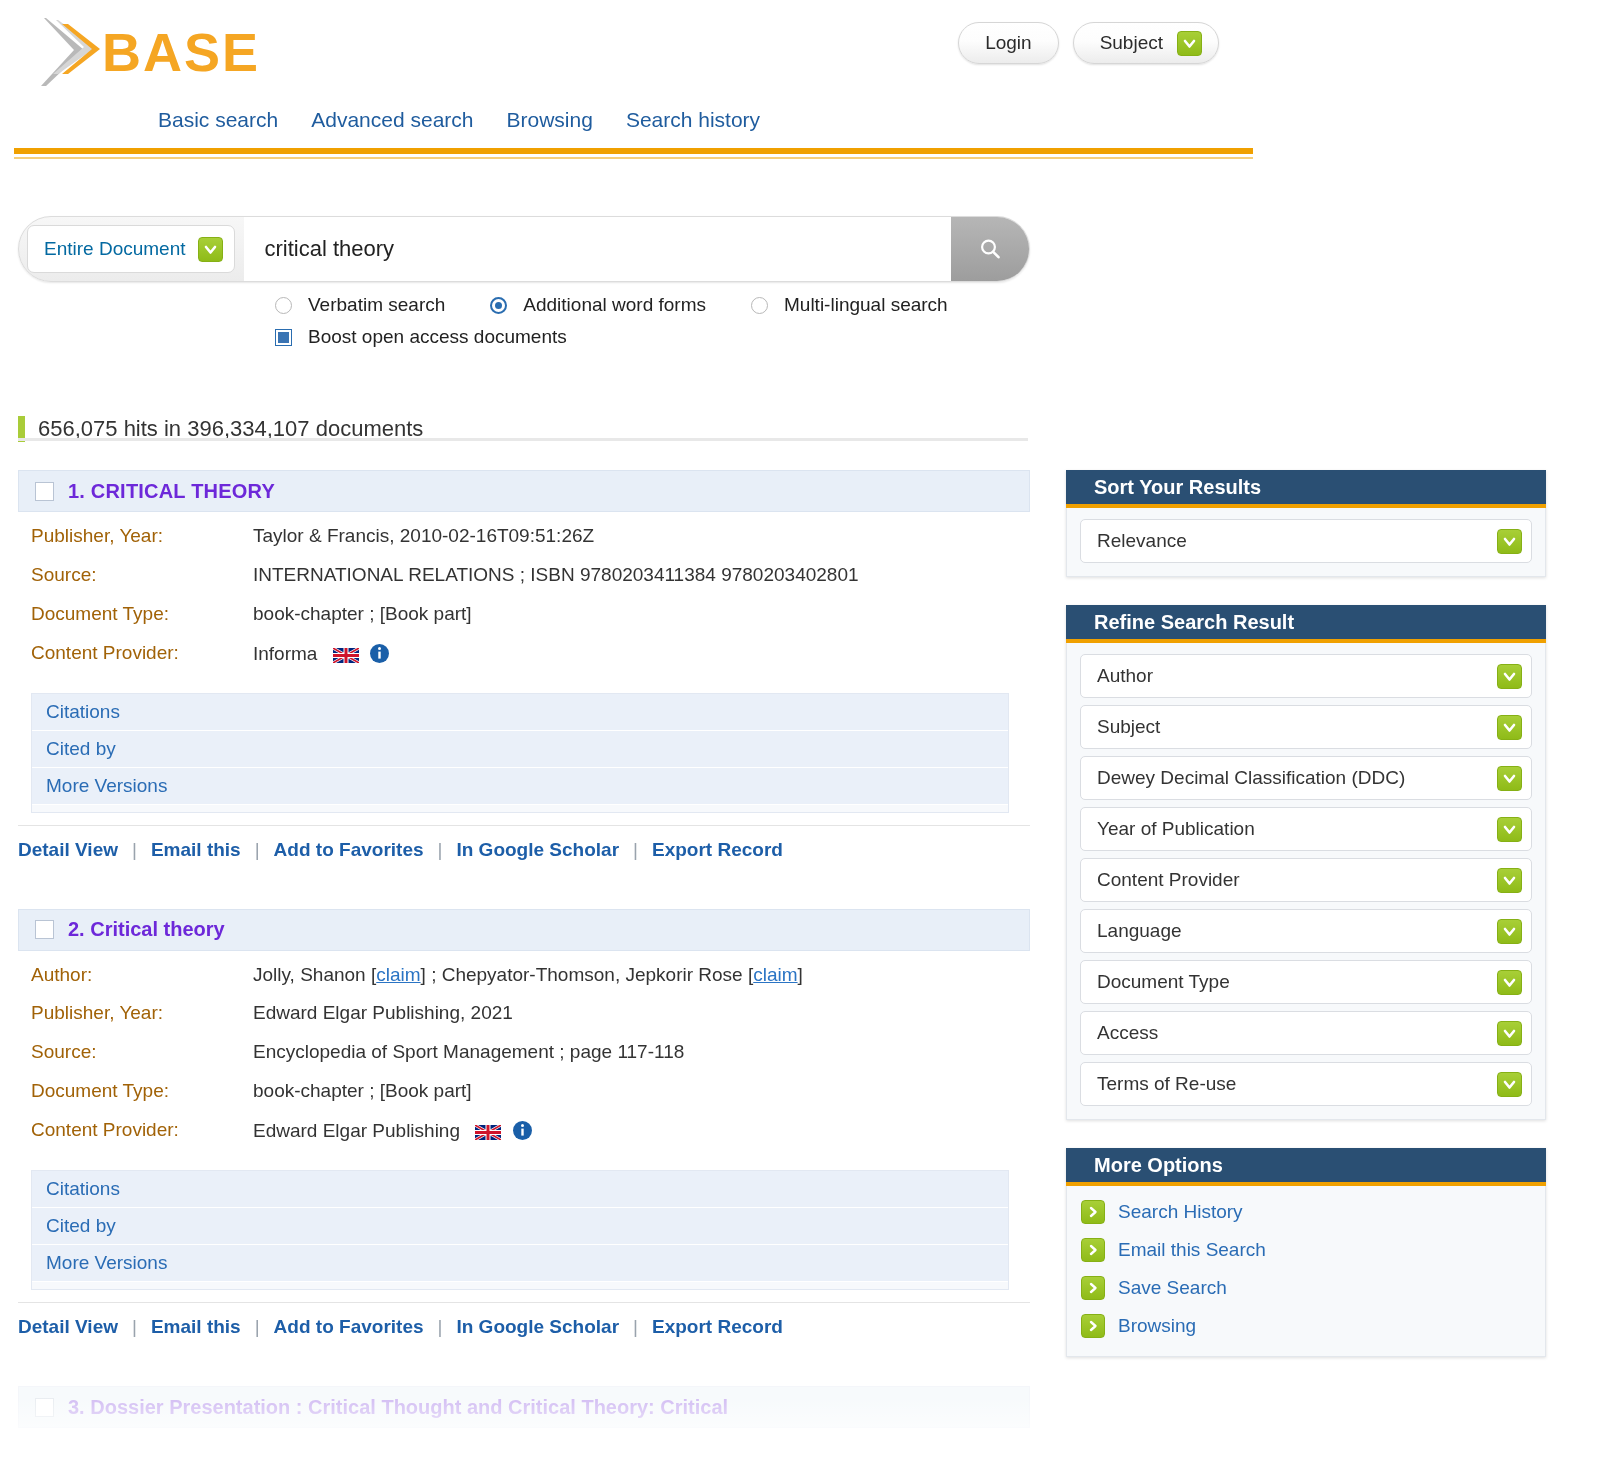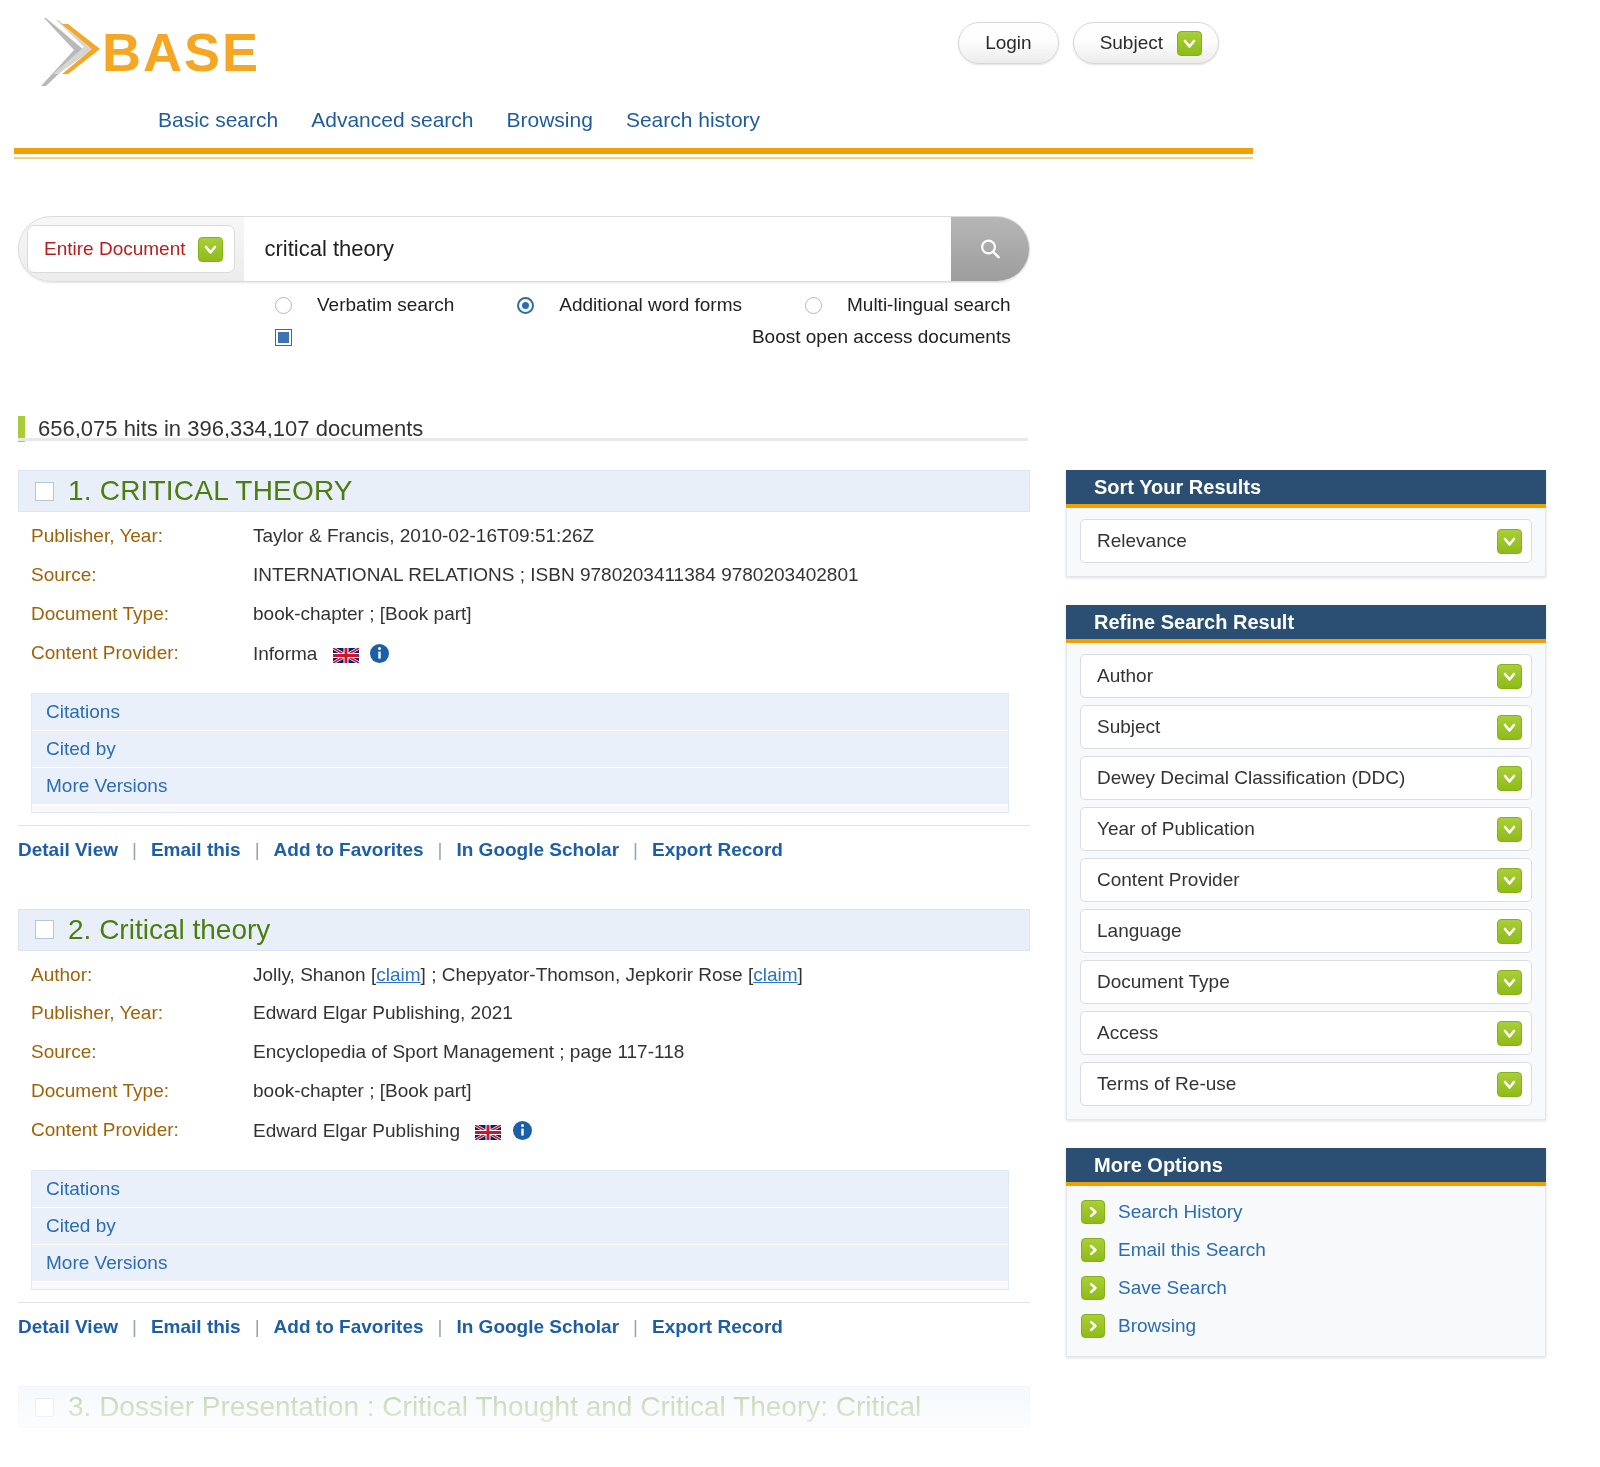--- a/index.html
+++ b/index.html
@@ -46,36 +46,36 @@
 
   
   .searchwrap { position:absolute; left: 18px; top: 216px; width: 1012px; height: 66px;
     background: linear-gradient(to bottom,#f7f7f7,#ececec);
     border: 1px solid #dcdcdc; border-radius: 33px;
     box-shadow: 0 1px 2px rgba(0,0,0,0.10);
     display: flex; align-items: center; padding: 0 0 0 8px; }
   .scope {
     height: 48px; min-width: 206px; background:#fff; border:1px solid #dadada; border-radius: 7px;
     display:flex; align-items:center; gap: 12px; padding: 0 11px 0 16px;
-    font-size: 19px; color:#b91c1c; cursor:pointer; flex:none;
+    font-size: 19px; color:#0369a1; cursor:pointer; flex:none;
   }
   .qfield {
     flex: 1; height: 64px; background: #fff; border: none; outline: none;
     font-size: 22px; color: #222; padding-left: 21px; margin-left: 9px;
     font-family: "Liberation Sans", sans-serif;
   }
   .sbtn {
     width: 78px; height: 64px; flex:none; cursor:pointer;
     background: linear-gradient(to bottom, #b6b6b6, #9d9d9d);
     border-top-right-radius: 32px; border-bottom-right-radius: 32px;
     display:flex; align-items:center; justify-content:center;
   }
 
   .opts { position: absolute; left: 275px; top: 294px; font-size: 19px; color:#222; }
-  .optrow { display:flex; align-items:center; gap: 25px; margin-bottom: 10px; justify-content: space-between; }
+  .optrow { display:flex; align-items:center; gap: 16px; margin-bottom: 10px; }
   .optrow .sp { width: 13px; }
   .radio { width:17px; height:17px; border-radius:50%; border:1.6px solid #b8b8b8; background:#fff; flex:none; display:inline-block; }
   .radio.on { border:2px solid #2a6db0; position:relative; }
   .radio.on::after { content:""; position:absolute; left:3px; top:3px; width:7px; height:7px; border-radius:50%; background:#2a6db0; }
   .chk { width:17px; height:17px; border:1.6px solid #2a6db0; background:#fff; flex:none; position:relative; display:inline-block; }
   .chk.on::after { content:""; position:absolute; left:2px; top:2px; right:2px; bottom:2px; background:#3a74b3; }
   .optlbl { white-space:nowrap; }
 
   
   .hits { position:absolute; left:18px; top:416px; display:flex; align-items:center; gap:13px; }
@@ -84,21 +84,21 @@
   .hits-rule { position:absolute; left:18px; top:438px; width:1010px; height:3px; background:#e8e8e8; }
 
   
   .results { position:absolute; left:18px; top:470px; width:1012px; }
   .record { margin-bottom: 4px; }
   .rec-head {
     background:#e8eff8; border:1px solid #dbe4f0; height:42px;
     display:flex; align-items:center; gap:14px; padding:0 16px;
   }
   .rec-cb { width:19px; height:19px; background:#fff; border:1px solid #b9c4d4; flex:none; cursor:pointer; }
-  .rec-title { font-size:28px; font-weight:normal; color:#4d7c0f; white-space:nowrap; overflow:hidden; }
+  .rec-title { font-size:20px; font-weight:bold; color:#6d28d9; white-space:nowrap; overflow:hidden; }
   .rec-title.caps { letter-spacing: 0.2px; }
   .fields { padding: 14px 0 4px 13px; }
   .frow { display:flex; font-size:19px; color:#333; margin-bottom: 18px; line-height:1.1; }
   .flabel { width:222px; flex:none; color:#a16207; }
   .fval { color:#333; }
   .fval .claim { color:#2a74c4; }
   .flagico { display:inline-block; vertical-align:-3px; margin: 0 5px 0 10px; }
   .infoico { display:inline-block; vertical-align:-4px; }
   .accordion { margin: 2px 0 0 13px; width: 978px; border:1px solid #e2e8f2; border-bottom:none; }
   .acc-row {

